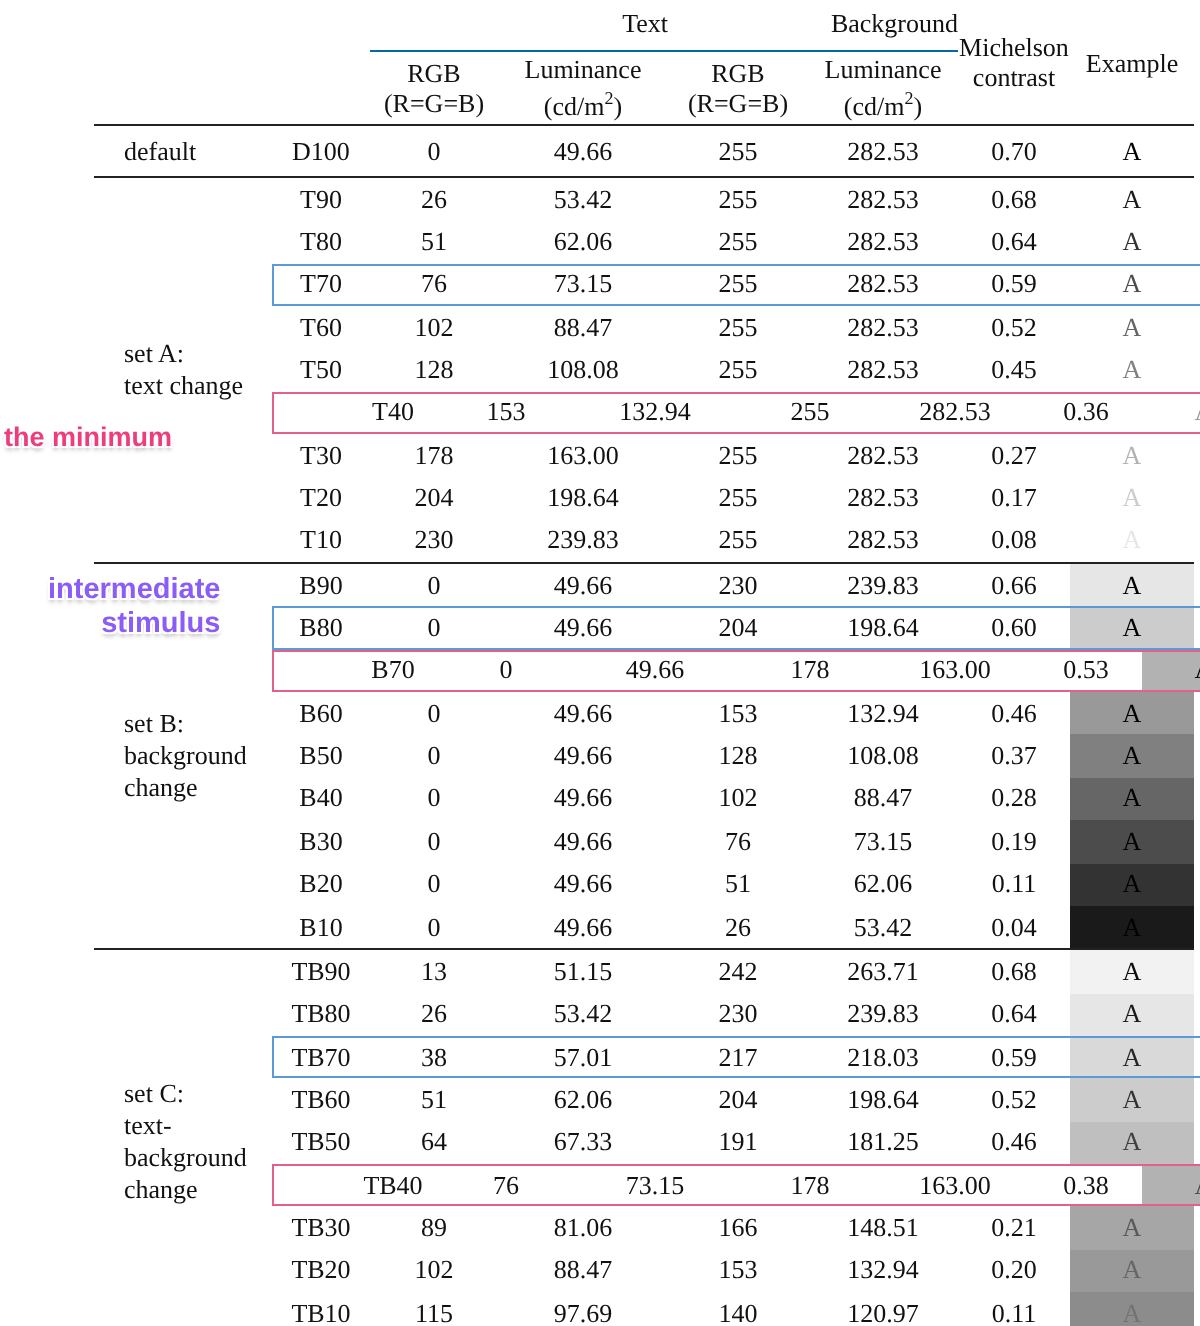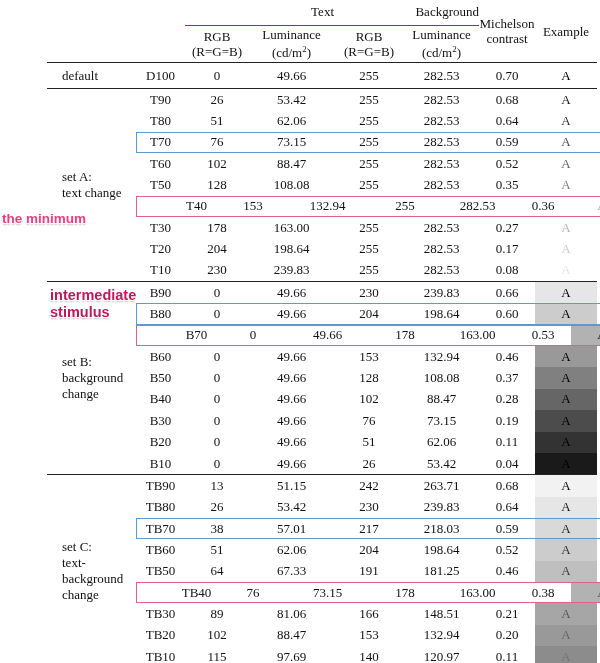--- a/index.html
+++ b/index.html
@@ -31,21 +31,21 @@
   .sec-default .row{height:25px;}
   .c{text-align:center;}
   .c.example{height:100%;display:flex;align-items:center;justify-content:center;}
   .row.hl-blue{outline:1.6px solid #5b9bd5;outline-offset:-1px;position:relative;z-index:2;}
   .row.hl-pink{outline:1.6px solid #e2608b;outline-offset:-1px;position:relative;z-index:2;padding-left:36px;}
 
   
   .annot{position:absolute;font-family:"Liberation Sans",sans-serif;font-weight:bold;
          font-size:13.5px;line-height:17px;z-index:5;
          text-shadow:-1px -1px 0 #fff,1px -1px 0 #fff,-1px 1px 0 #fff,1px 1px 0 #fff,
-                     0 2px 2px rgba(160,160,160,.8);}
+                     0 2px 2px rgba(160,160,160,.8);text-align:right;}
   #annot-min{left:2px;top:210px;}
   #annot-int{left:24px;top:287px;font-size:14.5px;}
 </style>
 </head>
 <body>
 
 <div id="page">
   <div id="table">
 
     <div id="thead">
@@ -138,21 +138,21 @@
               <div class="c">282.53</div>
               <div class="c">0.52</div>
               <div class="c example" style="color: rgb(102, 102, 102); background: rgb(255, 255, 255);">A</div>
             </div>
             <div class="row">
               <div class="c">T50</div>
               <div class="c">128</div>
               <div class="c">108.08</div>
               <div class="c">255</div>
               <div class="c">282.53</div>
-              <div class="c">0.35</div>
+              <div class="c">0.45</div>
               <div class="c example" style="color: rgb(128, 128, 128); background: rgb(255, 255, 255);">A</div>
             </div>
             <div class="row hl-pink">
               <div class="c">T40</div>
               <div class="c">153</div>
               <div class="c">132.94</div>
               <div class="c">255</div>
               <div class="c">282.53</div>
               <div class="c">0.36</div>
               <div class="c example" style="color: rgb(153, 153, 153); background: rgb(255, 255, 255);">A</div>
@@ -366,17 +366,17 @@
               <div class="c example" style="color: rgb(115, 115, 115); background: rgb(140, 140, 140);">A</div>
             </div>
           </div>
         </div>
       </div>
   </div>
 
   <div class="annot" id="annot-min" style="color: rgb(238, 61, 124);">
     <div>the minimum</div>
   </div>
-  <div class="annot" id="annot-int" style="color: #be185d; margin-left: 26px;">
+  <div class="annot" id="annot-int" style="color: #8b5cf6;">
     <div>intermediate</div>
     <div>stimulus</div>
   </div>
 </div>
 
 </body></html>

